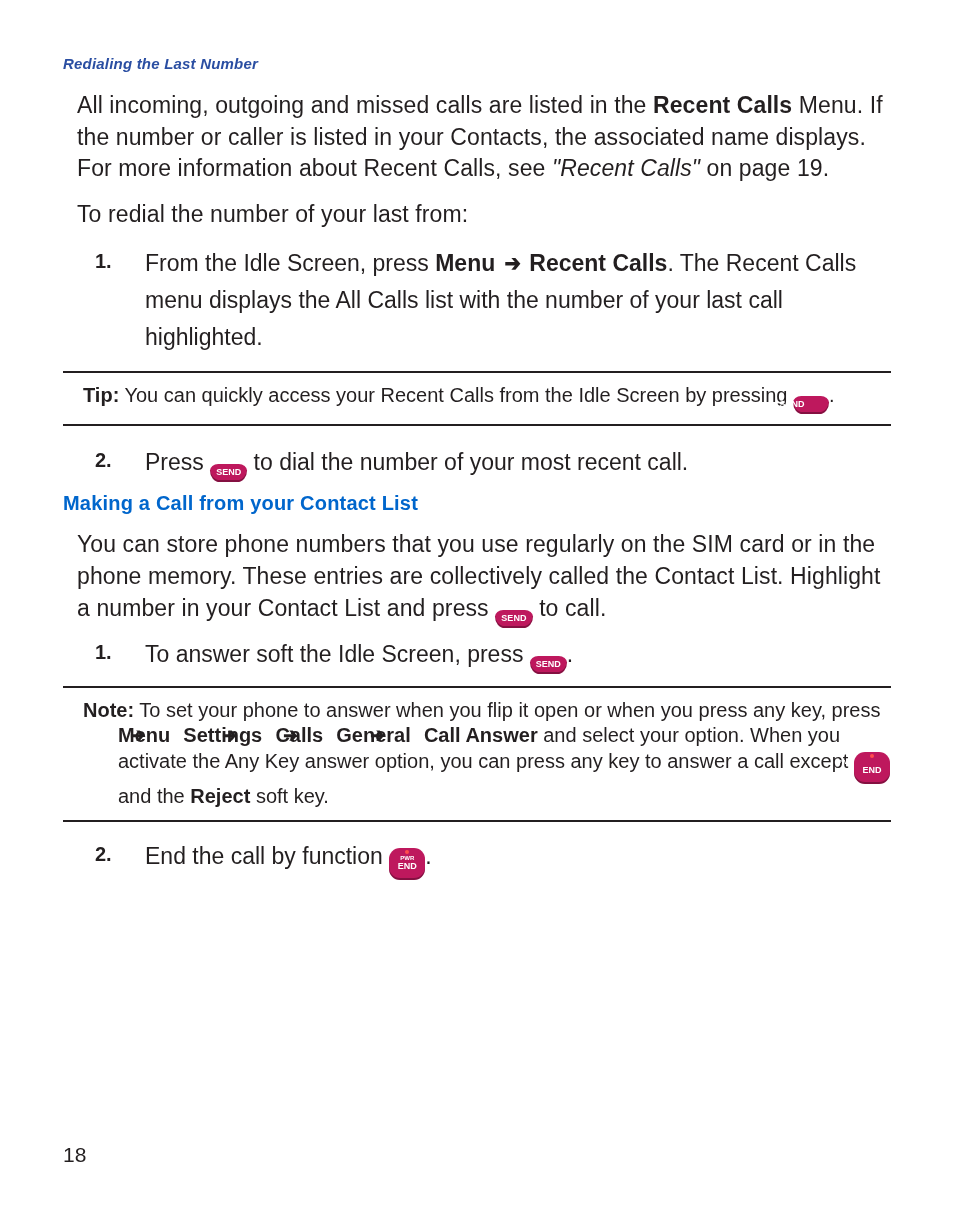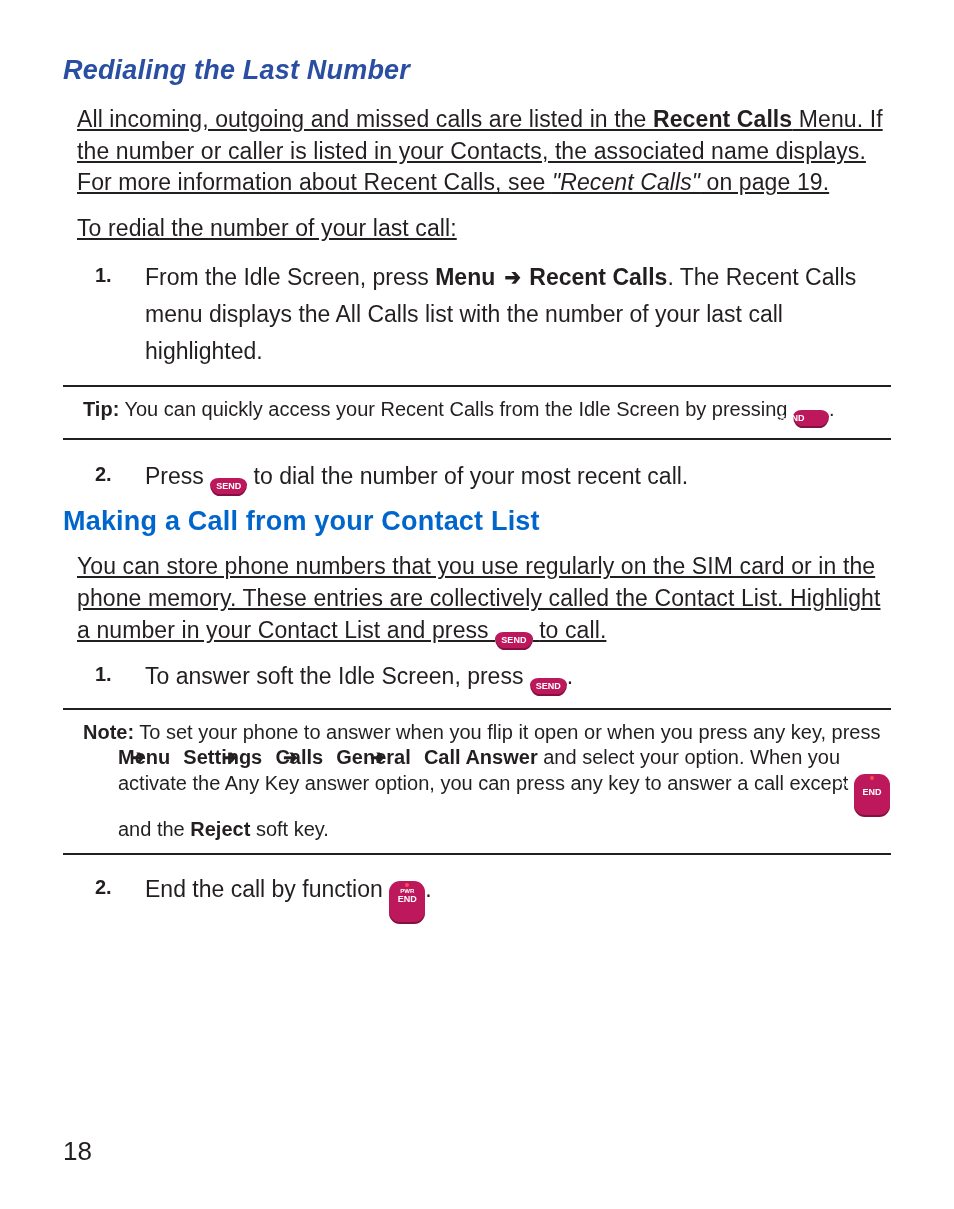--- a/index.html
+++ b/index.html
@@ -16,33 +16,32 @@
     height: 1209px;
     box-sizing: border-box;
     padding: 55px 63px 30px 63px;
     position: relative;
   }
 
   .subsection-heading {
     font-weight: 800;
     font-style: italic;
     color: #2a4ea2;
-    font-size: 27px;
+    font-size: 15px;
     margin: 0 0 18px 0;
     letter-spacing: 0.2px;
     font-stretch: condensed;
   }
 
   .body-para {
     font-size: 23px;
     line-height: 1.38;
     margin: 0 0 14px 14px;
     font-stretch: condensed;
     letter-spacing: 0.1px;
-    text-decoration: underline;
   }
 
   b, strong { font-weight: 700; }
 
   .ol-item {
     position: relative;
     margin: 0 0 16px 0;
     padding-left: 82px;
     font-size: 23px;
     line-height: 1.6;
@@ -52,21 +51,21 @@
     position: absolute;
     left: 32px;
     top: 0;
     font-weight: 700;
     font-size: 20px;
   }
 
   .section-heading {
     font-weight: 800;
     color: #0066cc;
-    font-size: 27px;
+    font-size: 20px;
     margin: 4px 0 14px 0;
     font-stretch: condensed;
     letter-spacing: 0.2px;
   }
 
   .callout {
     border-top: 2px solid #231f20;
     border-bottom: 2px solid #231f20;
     padding: 10px 0 10px 0;
     margin: 10px 0 18px 0;
@@ -93,54 +92,54 @@
     font-weight: 700;
     line-height: 1;
     border-radius: 10px 10px 12px 12px / 8px 8px 14px 14px;
     padding: 5px 8px 6px 8px;
     text-align: center;
     min-width: 28px;
     box-shadow: inset 0 -2px 0 rgba(0,0,0,0.3);
   }
   .key.small { font-size: 9px; padding: 4px 6px 5px 6px; min-width: 24px; vertical-align: -5px;}
   .key .tiny { display:block; font-size:6px; line-height:1; margin-bottom:1px; font-weight:600;}
-  .key.end { border-radius: 11px 11px 11px 11px; padding-top:2px; padding-bottom:20px;}
+  .key.end { border-radius: 11px 11px 11px 11px; padding-top:2px; padding-bottom:9px;}
   .key.end::before {
     content:""; display:block; width:4px; height:4px; background:#ff4d4d; border-radius:50%;
     margin: 0 auto 1px auto;
   }
 
   .arrow {
     position: relative;
     top: -1px;
     display: inline-block;
     font-weight: 700;
     transform: translateY(1px) scaleX(0.85);
     padding: 0 1px;
   }
 
   .page-number {
     position: absolute;
     left: 63px;
     bottom: 42px;
-    font-size: 26px;
+    font-size: 21px;
   }
 </style>
 </head>
 <body>
 
 <div class="page">
 
   <h3 class="subsection-heading">Redialing the Last Number</h3>
 
   <p class="body-para">
     <span>All incoming, outgoing and missed calls are listed in the </span><strong>Recent Calls</strong><span> Menu. If the number or caller is listed in your Contacts, the associated name displays. For more information about Recent Calls, see </span><span class="italic-ref">"Recent Calls"</span><span> on page 19.</span>
   </p>
 
-  <p class="body-para">To redial the number of your last call:</p>
+  <p class="body-para">To redial the number of your last from:</p>
 
   <div class="ol-item">
     <span class="ol-num">1.</span>
     <span>From the Idle Screen, press </span><strong>Menu</strong>
     <span class="arrow">➔</span>
     <strong>Recent Calls</strong><span>. The Recent Calls menu displays the All Calls list with the number of your last call highlighted.</span>
   </div>
 
   <div class="callout callout-tip">
     <div class="hang">

